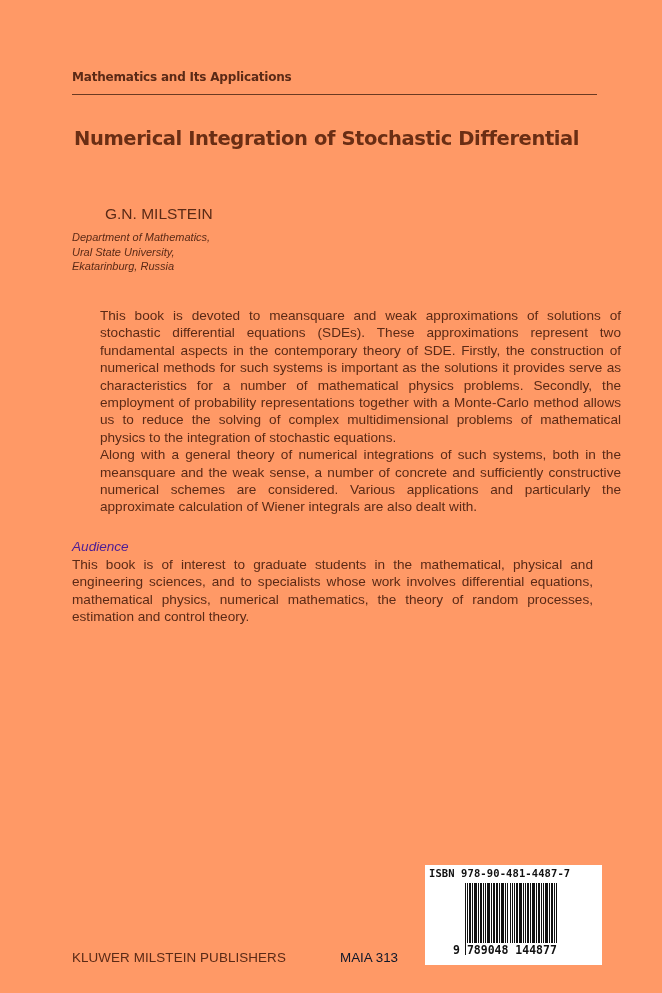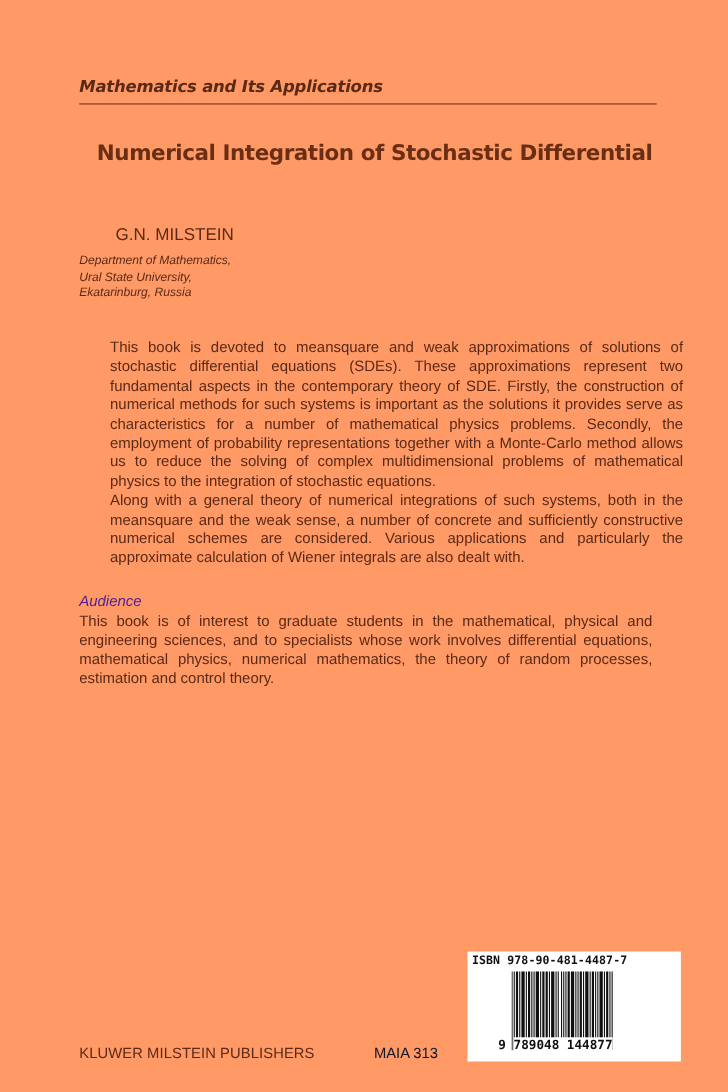--- a/index.html
+++ b/index.html
@@ -5,30 +5,29 @@
     html, body { margin: 0; padding: 0; }
     body {
       width: 662px; height: 993px; overflow: hidden;
       background: #FF9966;
       color: #5b2a16;
       position: relative;
     }
     .series {
       position: absolute; left: 72px; top: 70px;
       font-family: "DejaVu Sans", sans-serif;
-      font-weight: bold; font-size: 15px; letter-spacing: -0.2px;
+      font-weight: bold; font-size: 12px; letter-spacing: -0.2px;
       color: #5b2a16;
-      font-style: italic;
     }
     .rule {
       position: absolute; left: 72px; top: 94px; width: 525px; height: 0;
       border-top: 1.2px solid #6b3a22;
     }
     .title {
-      position: absolute; left: 88px; top: 124px; width: 540px;
+      position: absolute; left: 74px; top: 124px; width: 540px;
       font-family: "DejaVu Sans", sans-serif;
       font-weight: bold; font-size: 19.5px; line-height: 30px;
       letter-spacing: -0.4px;
       color: #6a2e14;
     }
     .author {
       position: absolute; left: 72px; top: 205px;
       font-family: "Liberation Sans", sans-serif;
       font-size: 15.5px; color: #5b2a16; margin-left: 33px;
     }
@@ -56,21 +55,21 @@
       position: absolute; left: 72px; top: 950px;
       font-family: "Liberation Sans", sans-serif;
       font-size: 13.4px; color: #5b2a16; letter-spacing: 0.1px;
     }
     .series-no {
       position: absolute; left: 340px; top: 950px;
       font-family: "Liberation Sans", sans-serif;
       font-size: 13.4px; color: #0f172a;
     }
     .barcode-box {
-      position: absolute; left: 425px; top: 865px; width: 194px; height: 100px;
+      position: absolute; left: 425px; top: 865px; width: 177px; height: 100px;
       background: #ffffff;
     }
     .isbn {
       position: absolute; left: 4px; top: 2px; width: 164px;
       font-family: "DejaVu Sans Mono", monospace;
       font-size: 10.5px; font-weight: bold; color: #111;
       white-space: nowrap; letter-spacing: 0.1px;
     }
     .bars {
       position: absolute; left: 40px; top: 18px;

